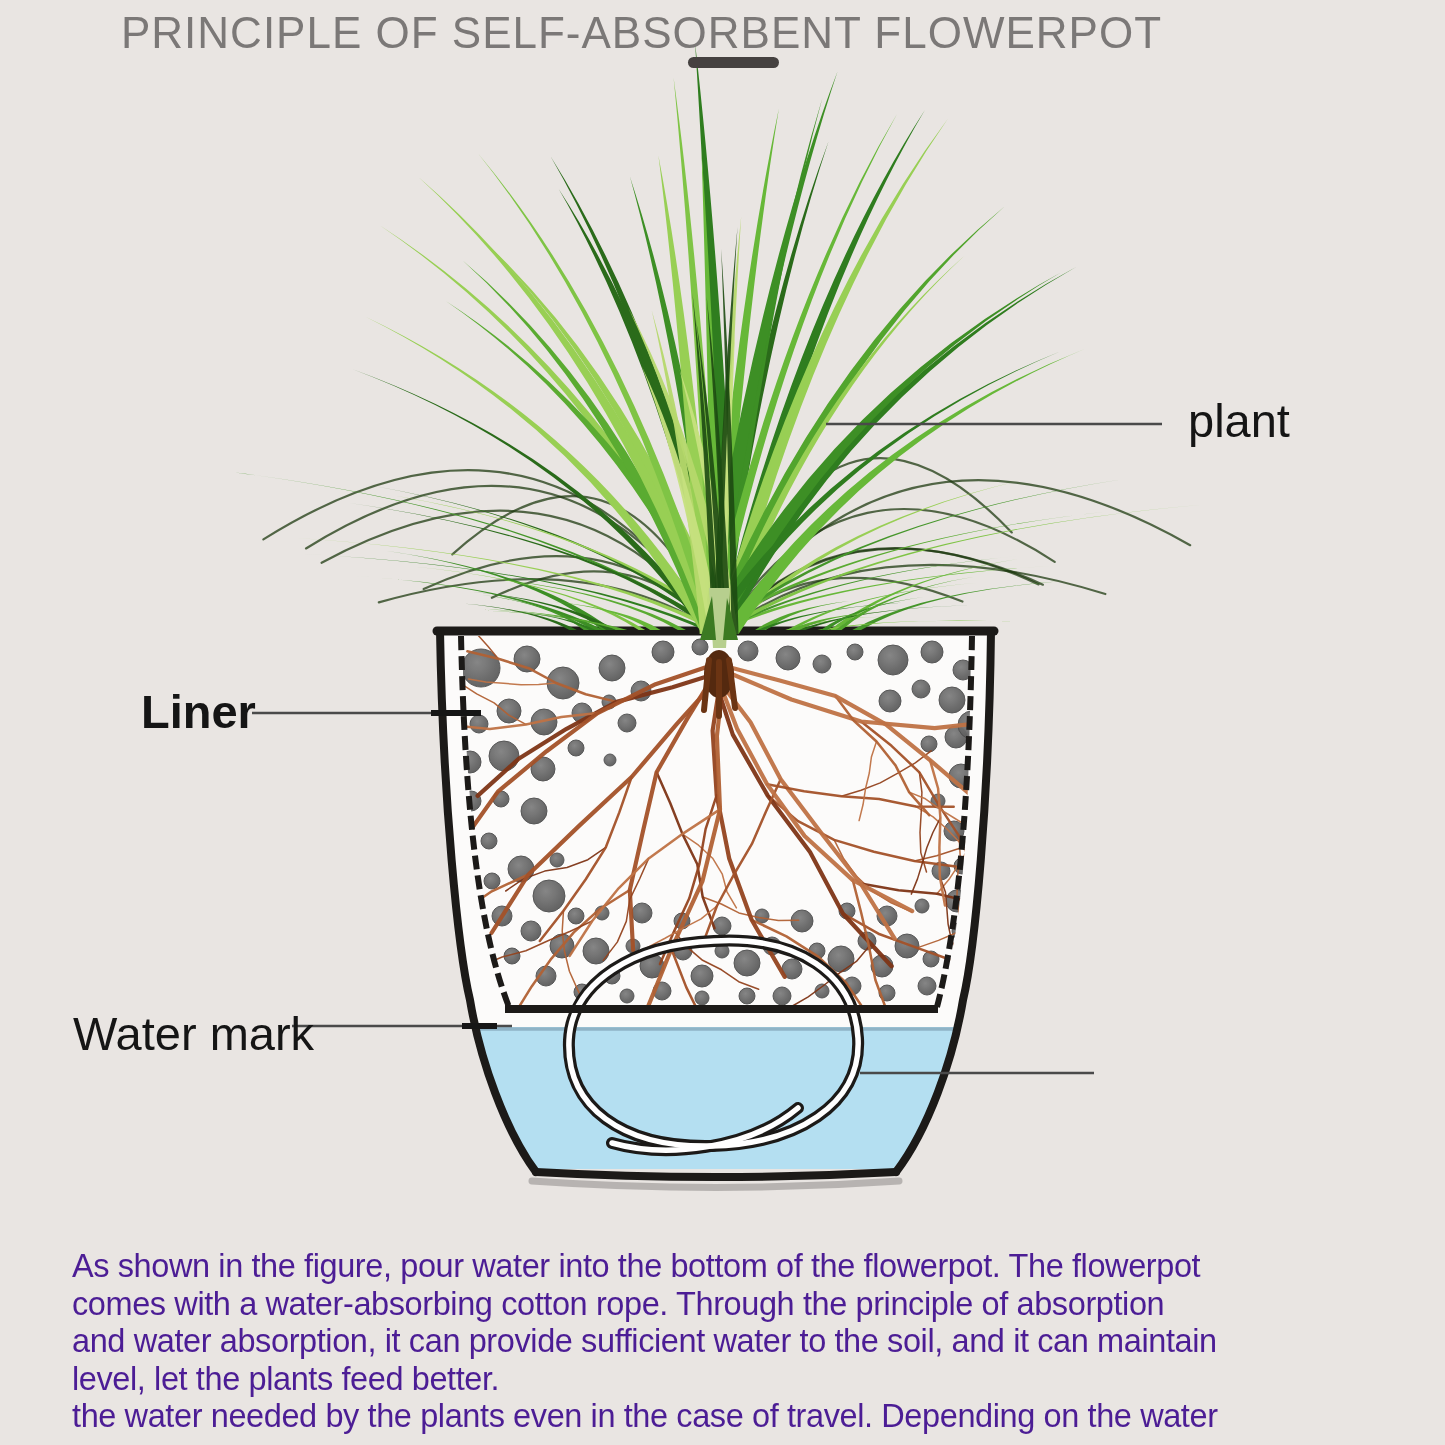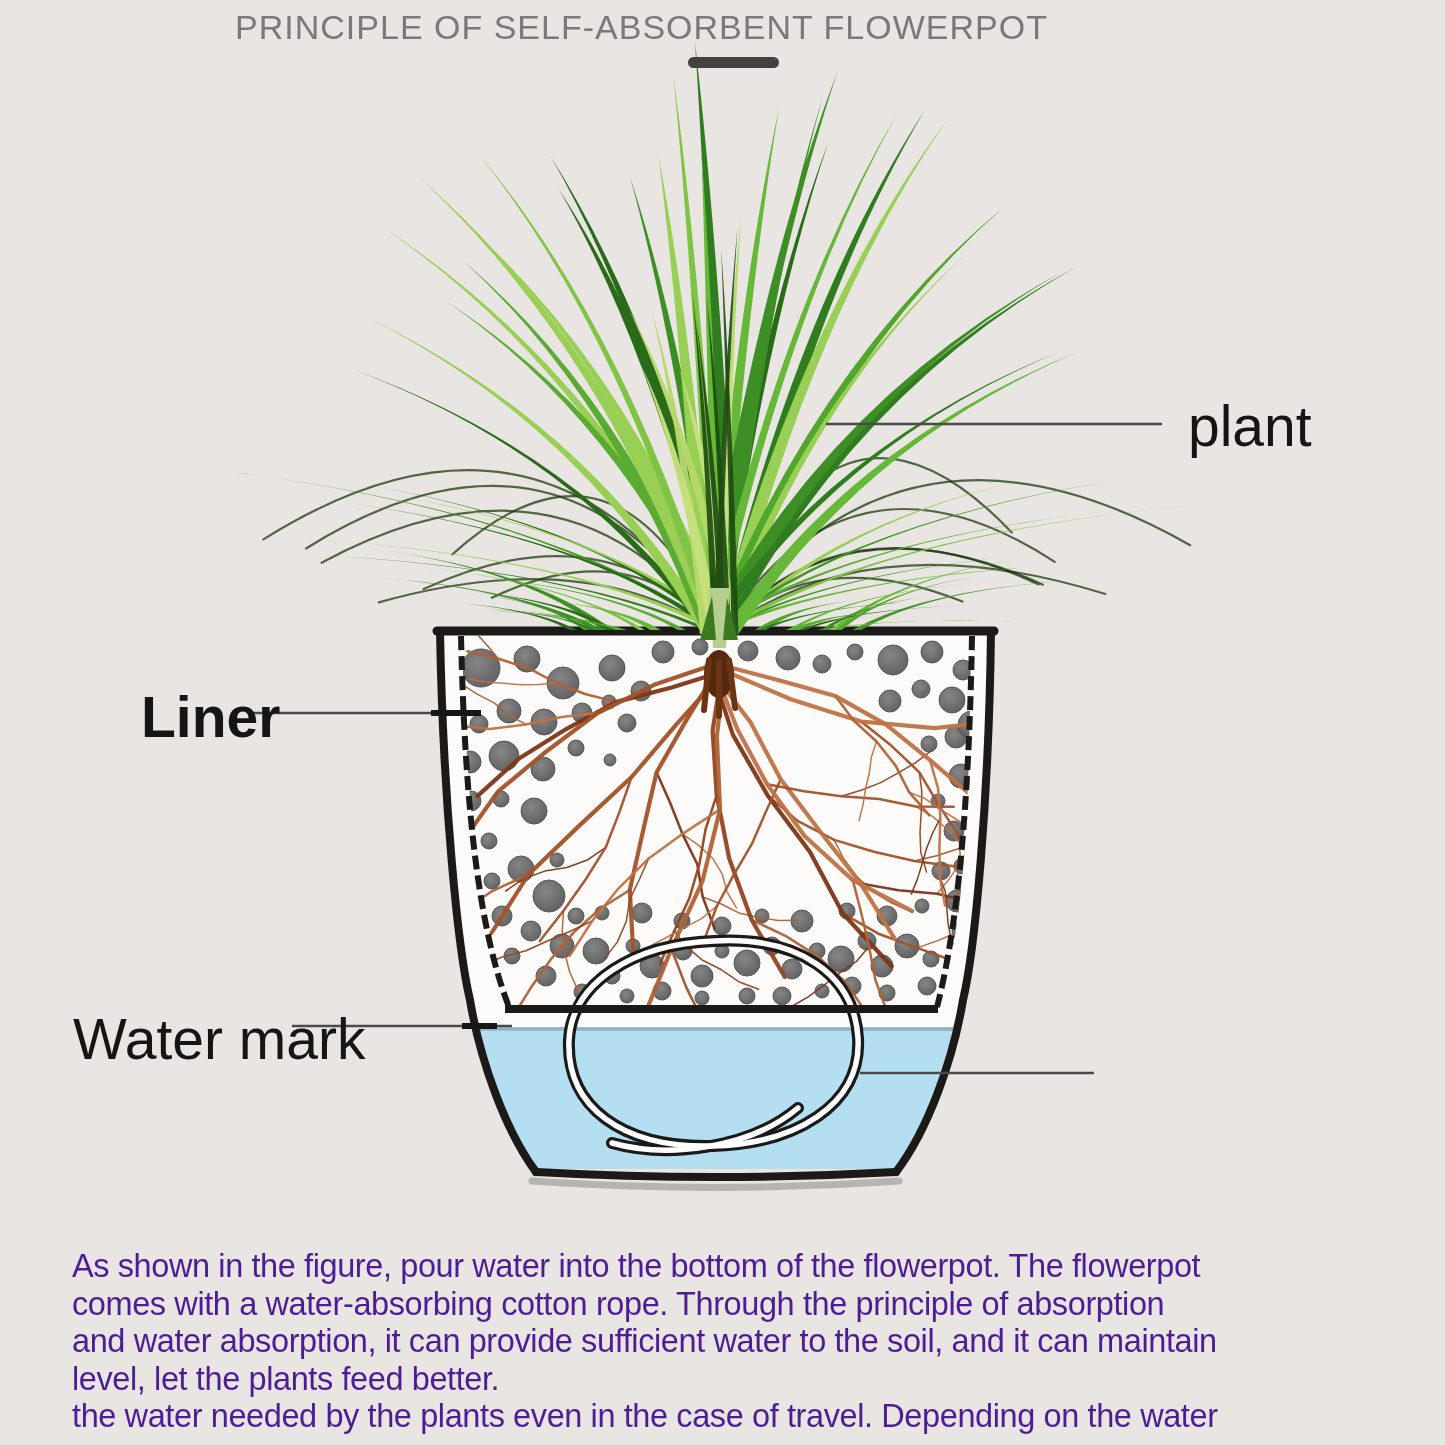--- a/index.html
+++ b/index.html
@@ -1,23 +1,23 @@
 <!DOCTYPE html>
 <html><head>
 <meta charset="utf-8">
 <style>
   html,body{margin:0;padding:0;}
   body{width:1445px;height:1445px;overflow:hidden;font-family:"Liberation Sans",sans-serif;}
   #stage{position:absolute;left:0;top:0;width:1445px;height:1445px;background:#e9e5e2;}
   #art{position:absolute;left:0;top:0;width:1445px;height:1445px;}
   .title{position:absolute;left:0;top:8px;width:1283px;text-align:center;
-         font-size:34px;letter-spacing:1px;color:#7b7877;font-weight:400;}
+         font-size:44px;letter-spacing:1px;color:#7b7877;font-weight:400;}
   .title-dash{position:absolute;left:688px;top:57px;width:91px;height:11px;
               border-radius:6px;background:#454140;}
-  .lbl{position:absolute;color:#151515;font-size:57px;white-space:nowrap;}
+  .lbl{position:absolute;color:#151515;font-size:47px;white-space:nowrap;}
   .lbl-plant{left:1188px;top:393px;}
   .lbl-liner{left:141px;top:684px;font-weight:bold;}
   .lbl-water{left:73px;top:996px;margin-top:10px;}
   .lbl-rope{left:1088px;top:1037px;width:268px;text-align:center;
             font-size:46px;line-height:69px;}
   .para{position:absolute;left:72px;top:1248px;width:1365px;color:#4c1d95;}
   .para div{font-size:32.5px;line-height:37.6px;letter-spacing:-0.4px;white-space:nowrap;}
 </style>
 </head>
 <body>

